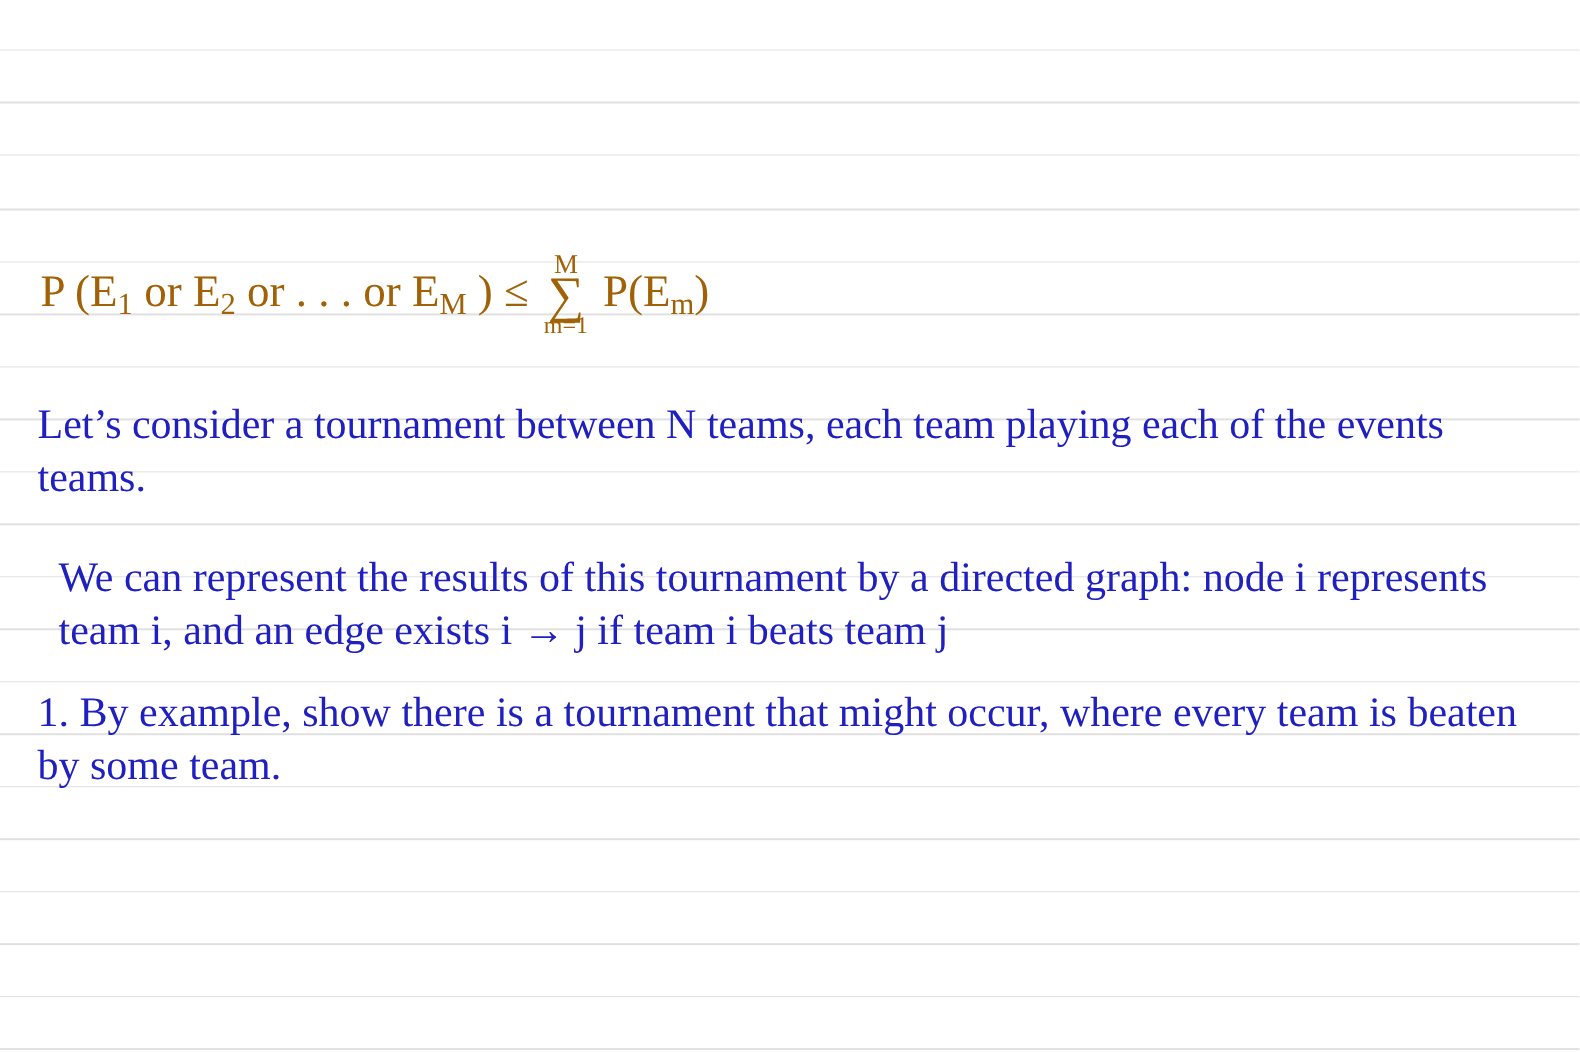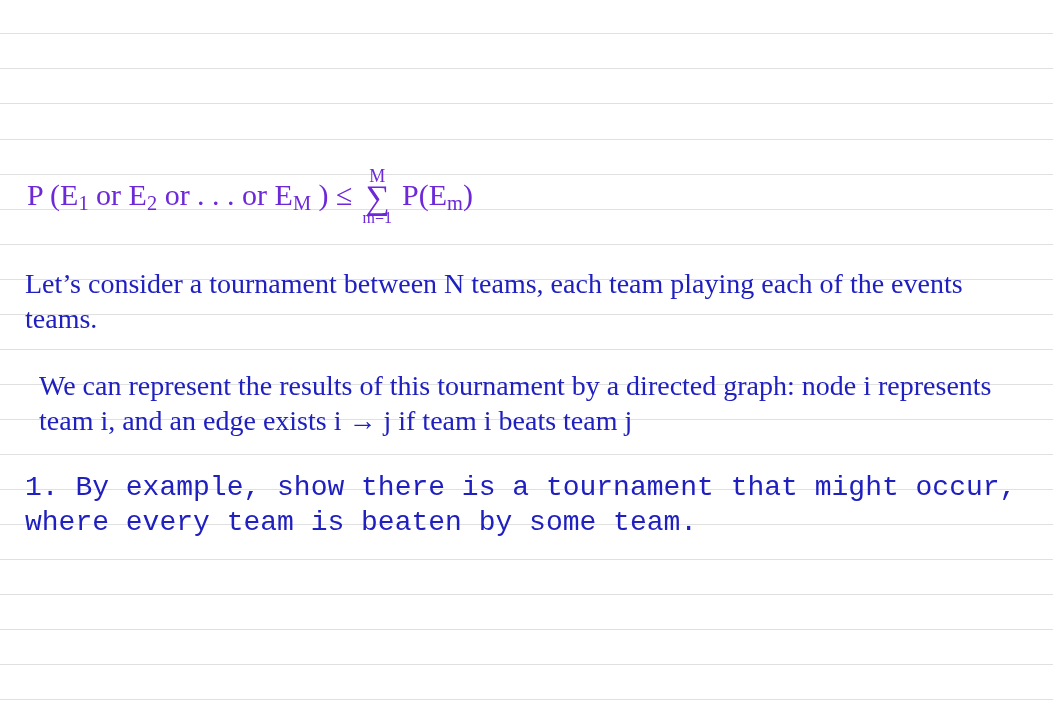--- a/index.html
+++ b/index.html
@@ -43,21 +43,21 @@
       line-height: 1.25;
     }
     .para1 {
       margin-top: 85px;
     }
     .formula-row {
       margin-top: 28px;
       margin-bottom: 28px;
       font-family: 'Segoe Script', 'Comic Sans MS', cursive;
       font-size: 30px;
-      color: #6d28d9;
+      color: #a16207;
       display: flex;
       align-items: center;
       gap: 6px;
       padding-left: 2px;
     }
     .sigma-block {
       display: inline-flex;
       flex-direction: column;
       align-items: center;
       line-height: 0.9;
@@ -74,22 +74,21 @@
       font-size: 16px;
     }
     .para2 {
       margin-top: 40px;
     }
     .para3 {
       margin-top: 32px;
       margin-left: 14px;
     }
     .para4 {
-      margin-top: 32px;
-      font-family: Liberation Mono, monospace;
+      margin-top: 20px;
     }
     .hw-sub {
       font-size: 0.68em;
       vertical-align: -0.25em;
     }
   </style>
 </head>
 <body>
 
 <div class="ruled-bg"></div>

